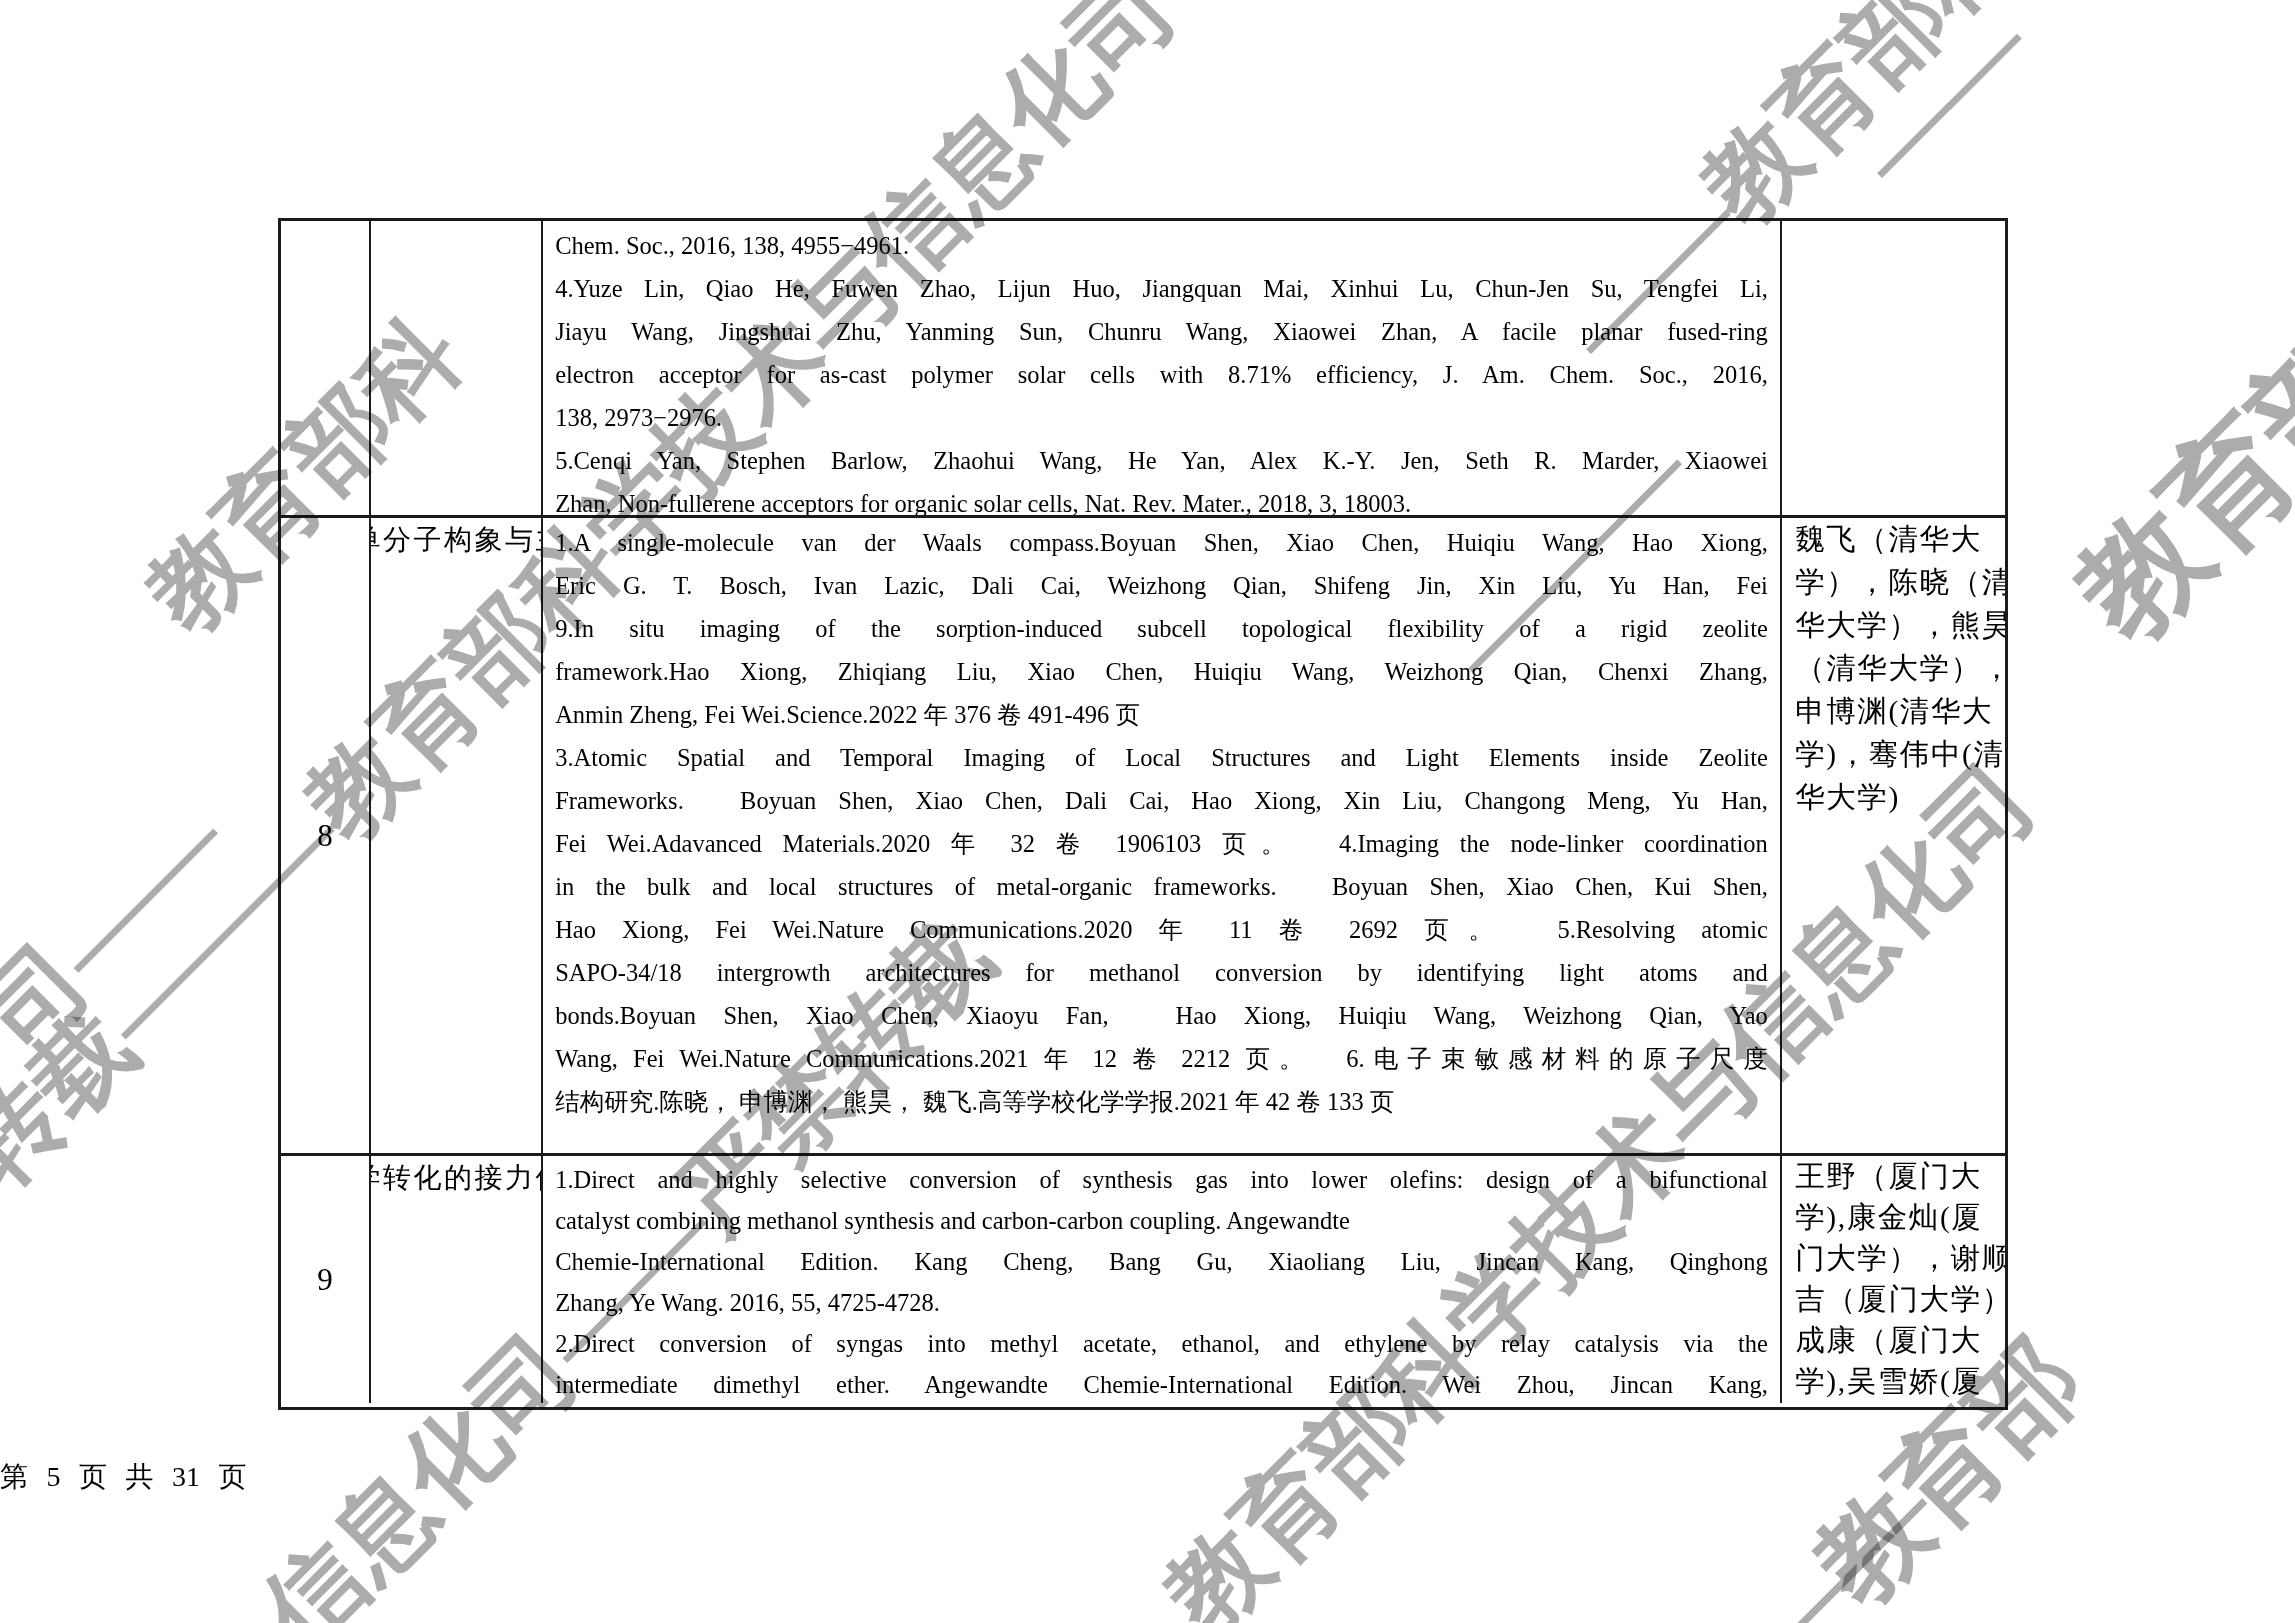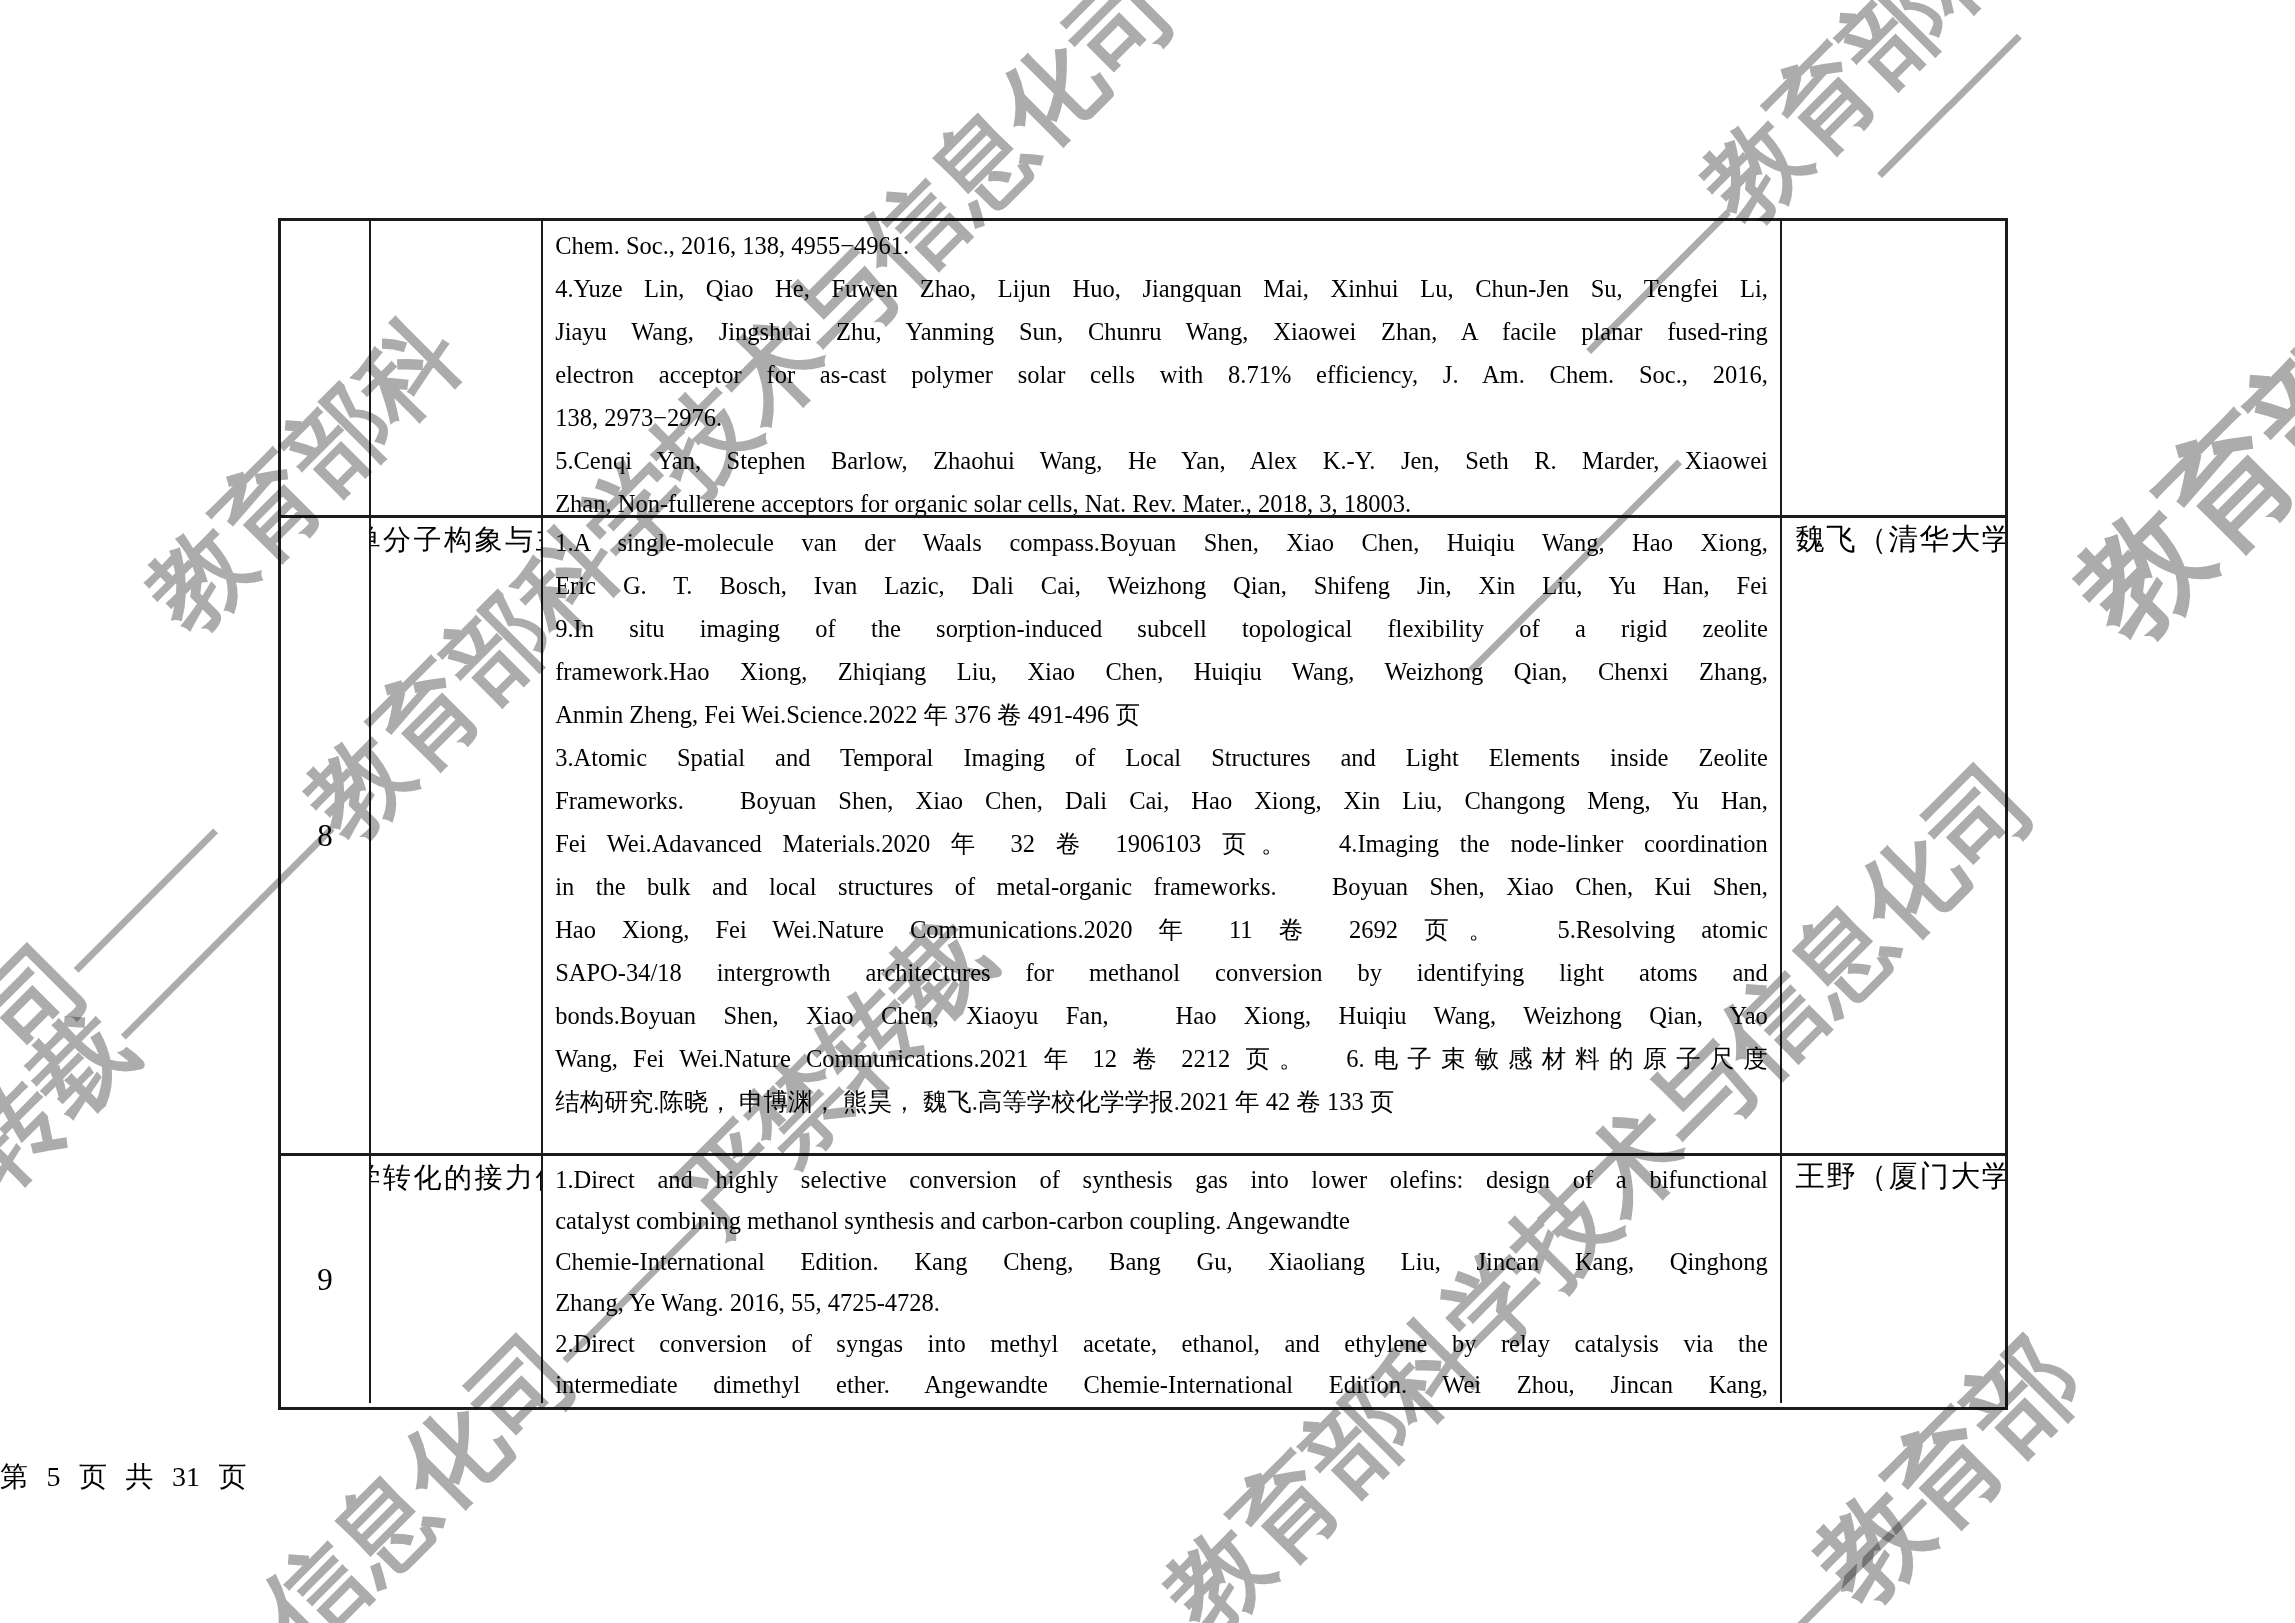--- a/index.html
+++ b/index.html
@@ -18,21 +18,21 @@
   .trow{display:flex;box-sizing:border-box;border-bottom:3.3px solid #1b1b1b;}
   .trow:last-child{border-bottom:none;}
   .r7{height:297px;}
   .r8{height:638px;}
   .r9{height:247px;}
   .cell{box-sizing:border-box;border-right:2.5px solid #1b1b1b;overflow:hidden;}
   .cell:last-child{border-right:none;}
   .col-seq{width:90px;display:flex;align-items:center;justify-content:center;}
   .col-title{width:172px;display:flex;flex-direction:row;justify-content:center;padding-left:6.5px;}
   .col-refs{width:1240px;padding:2.5px 12.3px 0 12.3px;}
-  .col-names{width:223px;display:flex;justify-content:flex-start;padding-left:13px;}
+  .col-names{width:223px;display:flex;flex-direction:column;justify-content:flex-start;padding-left:13px;}
   .seq-num{font-size:31px;line-height:1;}
   .title-line{font-size:28px;line-height:43px;letter-spacing:2.5px;white-space:nowrap;}
   .ref-line{
     font-size:24.5px;line-height:43px;white-space:normal;
     text-align:justify;text-align-last:justify;
   }
   .ref-line.end{text-align-last:left;}
   .r9 .ref-line{line-height:41px;}
   .name-line{font-size:29.5px;line-height:43px;letter-spacing:1.6px;white-space:nowrap;}
   .r9 .name-line{line-height:41px;}

